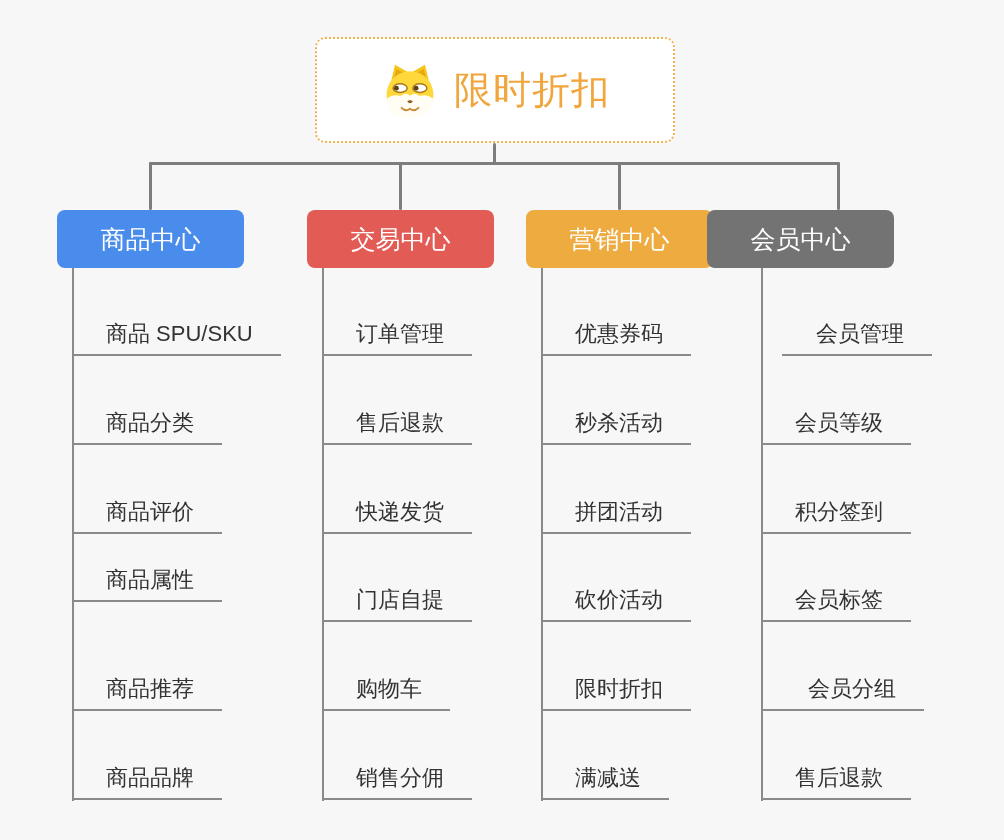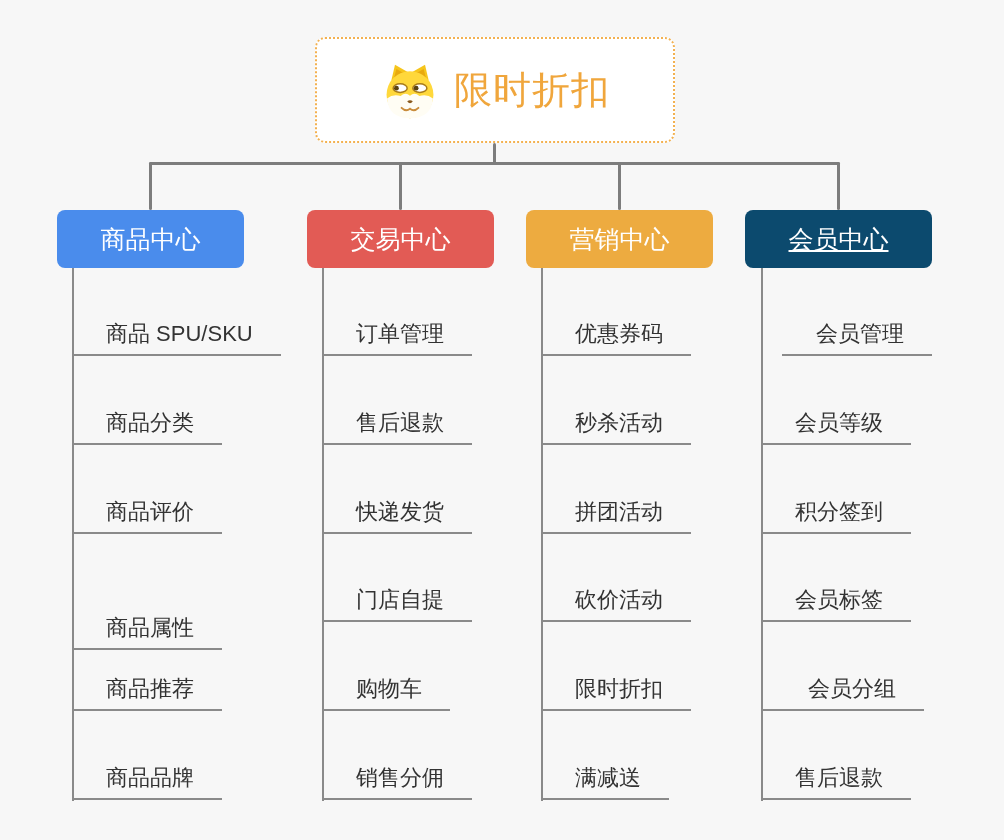--- a/index.html
+++ b/index.html
@@ -108,31 +108,31 @@
   <div class="conn" style="left:493px; top:143px; width:3px; height:21px;"></div>
   <div class="conn" style="left:149px; top:162px; width:691px; height:3px;"></div>
   <div class="conn" style="left:149px; top:162px; width:3px; height:48px;"></div>
   <div class="conn" style="left:399px; top:162px; width:3px; height:48px;"></div>
   <div class="conn" style="left:618px; top:162px; width:3px; height:48px;"></div>
   <div class="conn" style="left:837px; top:162px; width:3px; height:48px;"></div>
 
   <div class="branch-node" style="left: 57px; background-color: rgb(74, 140, 236);">商品中心</div>
   <div class="branch-node" style="left: 307px; background-color: rgb(226, 91, 85);">交易中心</div>
   <div class="branch-node" style="left: 526px; background-color: rgb(237, 171, 64);">营销中心</div>
-  <div class="branch-node" style="left: 745px; background-color: #0c4a6e; text-decoration: underline;">会员中心</div>
+  <div class="branch-node" style="left: 707px; background-color: #737373;">会员中心</div>
 
   <div class="trunk" style="left:72px;"></div>
   <div class="trunk" style="left:322px;"></div>
   <div class="trunk" style="left:541px;"></div>
   <div class="trunk" style="left:761px;"></div>
 
   <div class="leaf" style="left:72px; top:318px;">商品 SPU/SKU</div>
   <div class="leaf" style="left:72px; top:407px;">商品分类</div>
   <div class="leaf" style="left:72px; top:496px;">商品评价</div>
-  <div class="leaf" style="left:72px; top:612px;">商品属性</div>
+  <div class="leaf" style="left:72px; top:564px;">商品属性</div>
   <div class="leaf" style="left:72px; top:673px;">商品推荐</div>
   <div class="leaf" style="left:72px; top:762px;">商品品牌</div>
 
   <div class="leaf" style="left:322px; top:318px;">订单管理</div>
   <div class="leaf" style="left:322px; top:407px;">售后退款</div>
   <div class="leaf" style="left:322px; top:496px;">快递发货</div>
   <div class="leaf" style="left:322px; top:584px;">门店自提</div>
   <div class="leaf" style="left:322px; top:673px;text-align:center;">购物车</div>
   <div class="leaf" style="left:322px; top:762px;">销售分佣</div>
 

